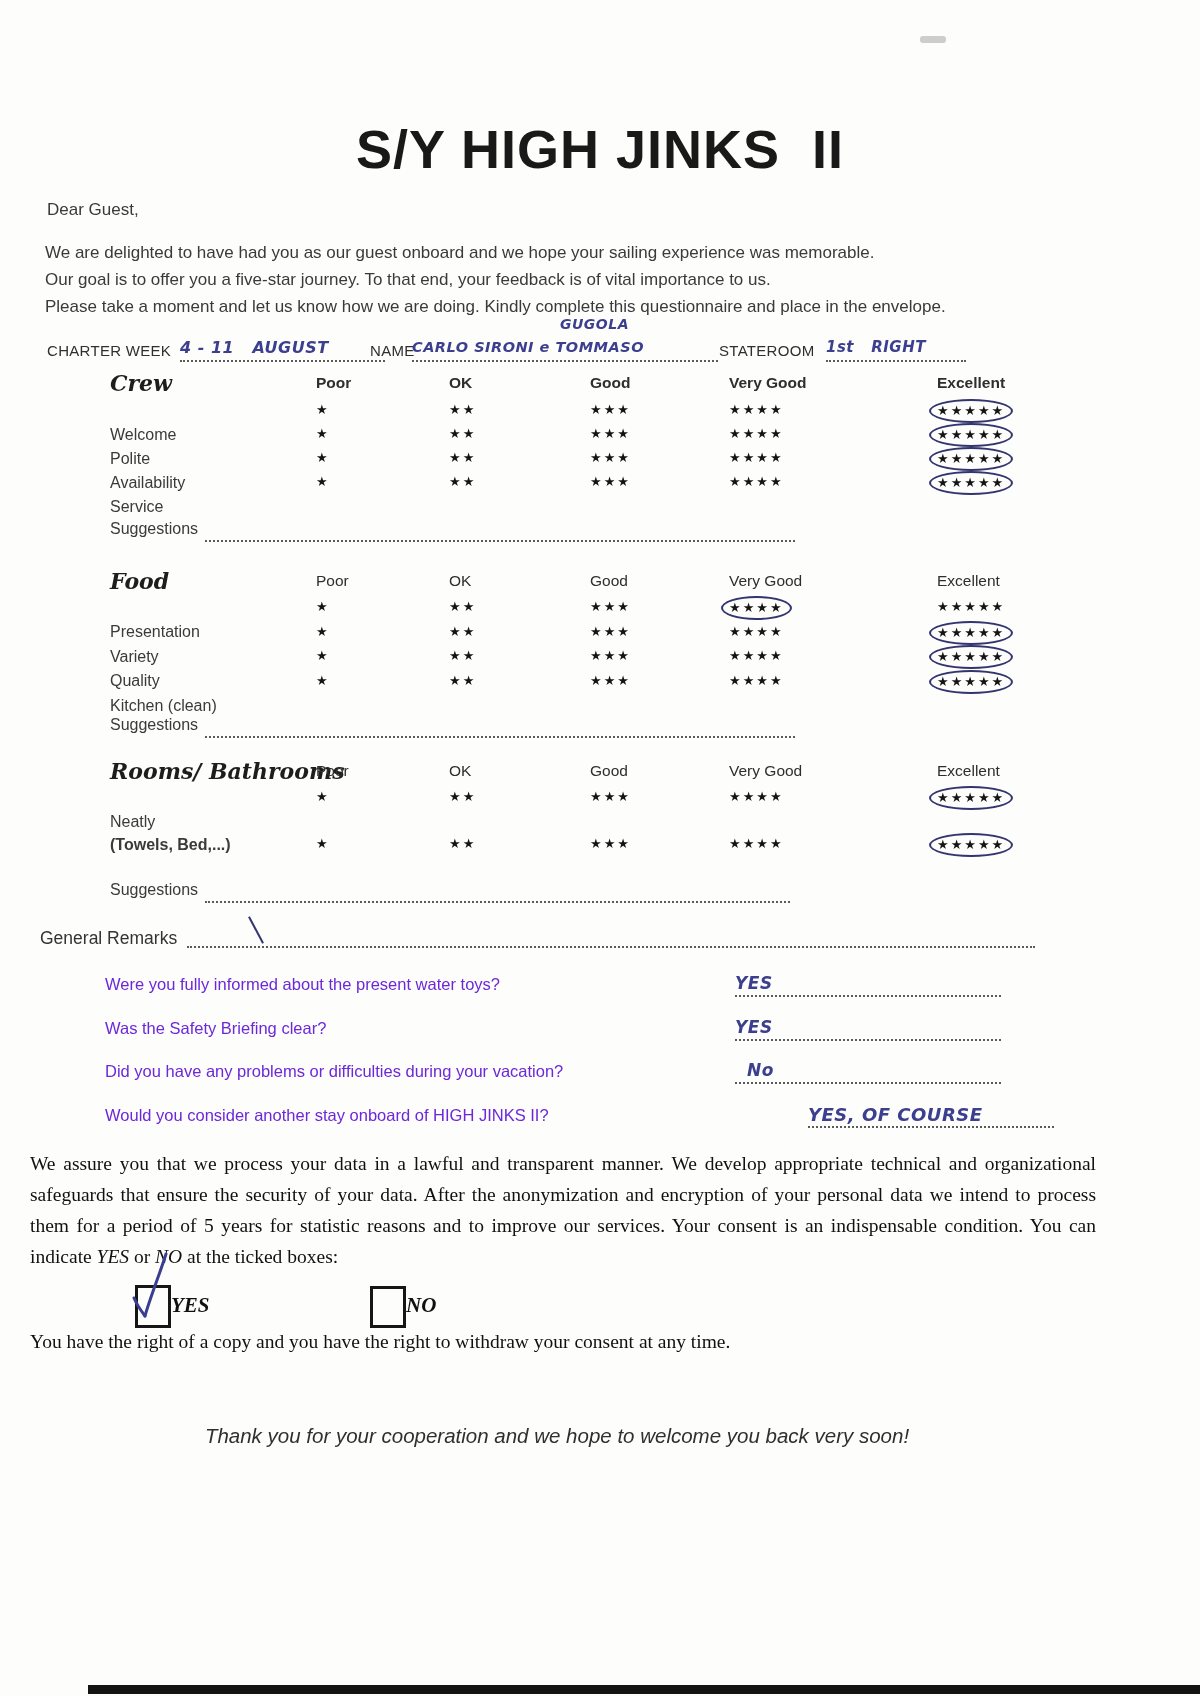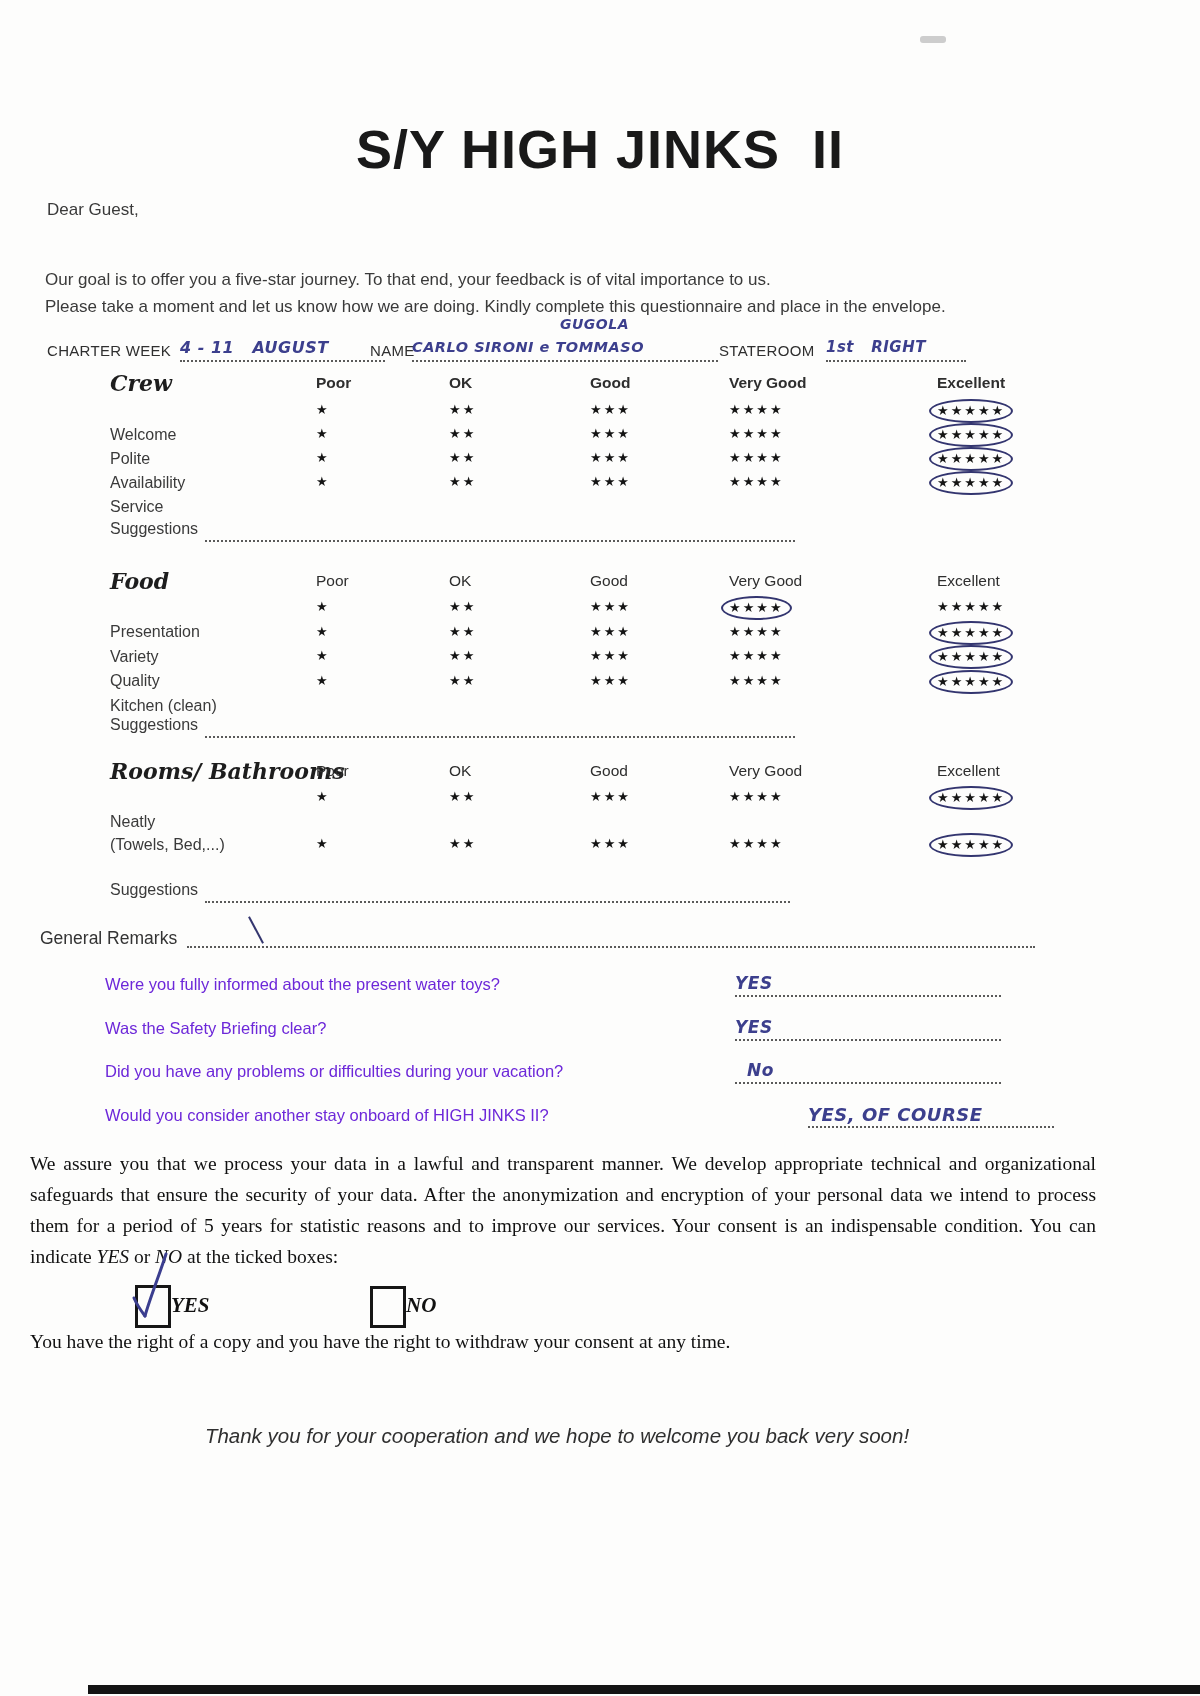--- a/index.html
+++ b/index.html
@@ -13,21 +13,21 @@
   .intro-line{left:45px;height:27px;}
   .cap-label{font-size:15px;color:#2f2f2f;letter-spacing:0.3px;}
   .dotline{border-bottom:2px dotted #5a5a5a;height:22px;}
   .hand{font-family:"DejaVu Sans",sans-serif;font-style:italic;font-weight:bold;color:#3c3f8d;
         letter-spacing:0.5px;}
   .hand-sm{font-size:14px;}
   .sec-head{font-family:"DejaVu Serif",serif;font-style:italic;font-weight:bold;font-size:22px;color:#1d1d1d;}
   .t-row{left:0;width:100%;height:24px;}
   .t-row > span{position:absolute;white-space:pre;}
   .lbl{left:110px;font-size:16px;color:#3a3a3a;margin-top:24px;}
-  .lbl2{left:110px;font-size:16px;color:#3a3a3a;}
+  .lbl2{left:110px;font-size:16px;color:#3a3a3a;font-weight:bold;}
   .c1{left:316px;} .c2{left:449px;} .c3{left:590px;} .c4{left:729px;} .c5{left:937px;}
   .st{font-size:13px;letter-spacing:2px;color:#141414;}
   .colh{font-size:15.5px;color:#2e2e2e;}
   .bold{font-weight:bold;}
   .circled{border:2px solid #33356f;border-radius:50%;padding:2px 6px 3px 6px;margin-left:-8px;margin-top:-3px;}
   .sugg-lbl{left:110px;font-size:16px;color:#3a3a3a;}
   .q-txt{left:105px;font-size:16.5px;color:#6d28d9;}
   .ans{font-size:17px;}
   .serif{font-family:"Liberation Serif",serif;}
   .privacy{left:30px;width:1066px;font-size:19.5px;line-height:31px;text-align:justify;color:#111;}
@@ -42,20 +42,21 @@
 <body>
 
 <div class="page">
 
   <div class="abs smudge"></div>
   <div class="abs bottom-bar"></div>
 
   <div class="abs title pre">S/Y HIGH JINKS  II</div>
 
   <div class="abs body-txt" style="left:47px;top:200px;">Dear Guest,</div>
+  <div class="abs body-txt intro-line" style="top:243px;">We are delighted to have had you as our guest onboard and we hope your sailing experience was memorable.</div>
   <div class="abs body-txt intro-line" style="top:297px;">Please take a moment and let us know how we are doing. Kindly complete this questionnaire and place in the envelope.</div>
   <div class="abs body-txt intro-line" style="top:270px;">Our goal is to offer you a five-star journey. To that end, your feedback is of vital importance to us.</div>
 
   <div class="abs cap-label" style="left:47px;top:342px;">CHARTER WEEK</div>
   <div class="abs dotline" style="left:160px;top:338px;width:205px;margin-left:20px;">
     <span class="hand pre" style="font-size:16px;">4 - 11   AUGUST</span>
   </div>
   <div class="abs cap-label" style="left:370px;top:342px;">NAME</div>
   <div class="abs hand hand-sm" style="left:560px;top:316px;">GUGOLA</div>
   <div class="abs dotline" style="left:412px;top:338px;width:306px;">

